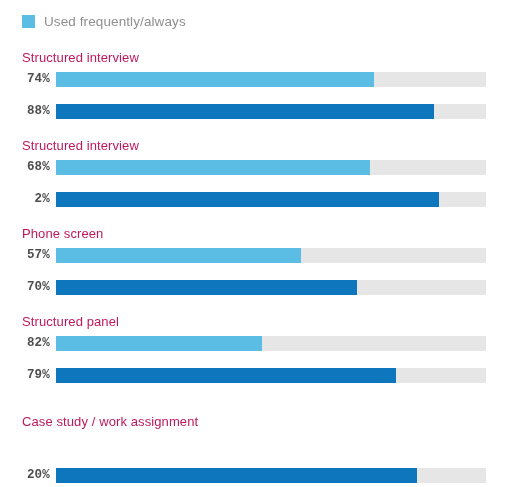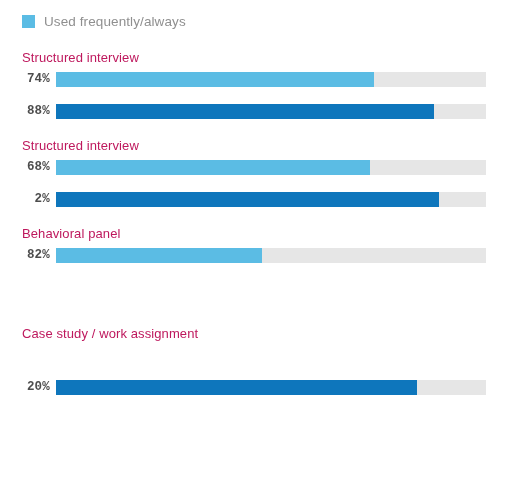--- a/index.html
+++ b/index.html
@@ -152,27 +152,48 @@
         </div>
       </div>
       <div class="bar-row row-b">
         <div class="bar-value">2%</div>
         <div class="bar-track" style="background: rgb(230, 230, 230);">
           <div class="bar-fill" style="width: 89%; background: rgb(14, 118, 188);"></div>
         </div>
       </div>
     </div>
 
-
-    <div class="group">
-      <div class="group-label">Behavioral panel</div>
+    <div class="group">
+      <div class="group-label">Phone screen</div>
+      <div class="bar-row row-a">
+        <div class="bar-value">57%</div>
+        <div class="bar-track" style="background: rgb(230, 230, 230);">
+          <div class="bar-fill" style="width: 57%; background: rgb(91, 188, 228);"></div>
+        </div>
+      </div>
+      <div class="bar-row row-b">
+        <div class="bar-value">70%</div>
+        <div class="bar-track" style="background: rgb(230, 230, 230);">
+          <div class="bar-fill" style="width: 70%; background: rgb(14, 118, 188);"></div>
+        </div>
+      </div>
+    </div>
+
+    <div class="group">
+      <div class="group-label">Structured panel</div>
       <div class="bar-row row-a">
         <div class="bar-value">82%</div>
         <div class="bar-track" style="background: rgb(230, 230, 230);">
           <div class="bar-fill" style="width: 48%; background: rgb(91, 188, 228);"></div>
+        </div>
+      </div>
+      <div class="bar-row row-b">
+        <div class="bar-value">79%</div>
+        <div class="bar-track" style="background: rgb(230, 230, 230);">
+          <div class="bar-fill" style="width: 79%; background: rgb(14, 118, 188);"></div>
         </div>
       </div>
     </div>
 
     <div class="group last">
       <div class="group-label">Case study / work assignment</div>
       <div class="bar-row row-b">
         <div class="bar-value">20%</div>
         <div class="bar-track" style="background: rgb(230, 230, 230);">
           <div class="bar-fill" style="width: 84%; background: rgb(14, 118, 188);"></div>

